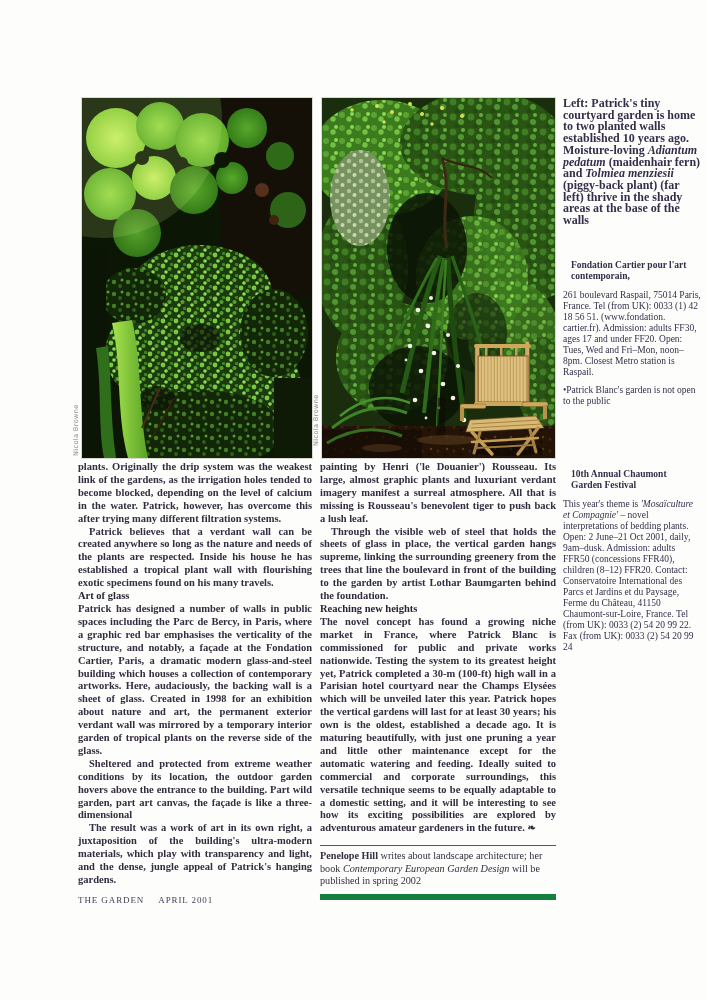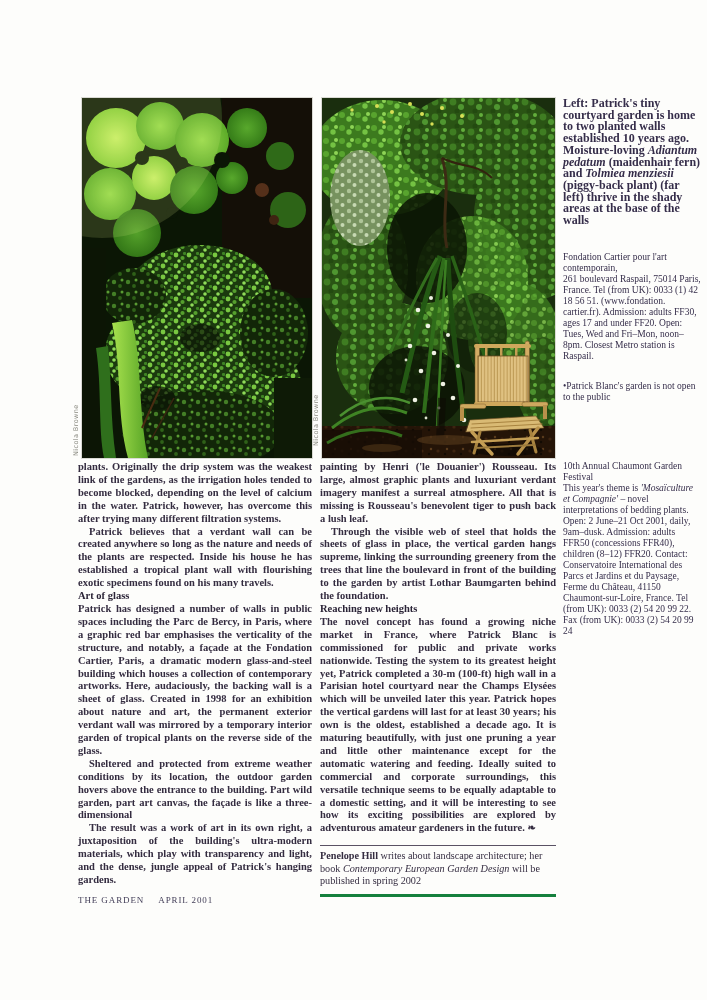--- a/index.html
+++ b/index.html
@@ -14,33 +14,33 @@
           font-family:"DejaVu Sans",sans-serif;font-size:6.5px;color:#8b8b82;
           letter-spacing:.4px;height:64px;text-align:left;}
   #creditL{left:72px;top:392px;}
   #creditR{left:312px;top:382px;}
   
   .side{position:absolute;left:563px;width:138px;color:#352d4a;}
   .cap{top:98px;font-size:12px;line-height:11.7px;font-weight:bold;}
   .info{font-size:9.5px;line-height:11px;word-wrap:break-word;}
   #venue{top:252px;}
   #festival{top:461px;}
-  .info .title{font-weight:normal;margin:0;}
+  .info .title{font-weight:bold;margin:8px;}
   .info p{margin:0;}
-  .info .note{margin-top:19px;}
+  .info .note{margin-top:7px;}
   
   .col{position:absolute;top:461px;font-size:10.5px;line-height:12.9px;
        text-align:justify;color:#342c40;}
   #col1{left:78px;width:234px;}
   #col2{left:320px;width:236px;}
   .col p{margin:0;font-weight:bold;}
   .col p.ind{text-indent:11px;}
   .xhead{font-size:10.5px;font-weight:bold;margin:13px 0 0 0;color:#2a2336;}
   .endmark{font-size:10px;}
-  .byline{margin-top:10px;border-top:1px solid #5a5264;border-bottom:3px solid #15803d;
+  .byline{margin-top:10px;border-top:1px solid #5a5264;border-bottom:6px solid #15803d;
           padding:4px 0 6px;font-size:10.2px;line-height:12.6px;text-align:left;}
   .b{font-weight:bold}.it{font-style:italic}
   
   .footer{position:absolute;top:895px;left:78px;font-size:9px;color:#45405a;
           letter-spacing:.9px;}
   .footer .issue{margin-left:14px;}
   .pagenum{position:absolute;top:894px;left:680px;font-size:9.5px;color:#45405a;margin-left:45px;}
 </style>
 </head>
 <body>

